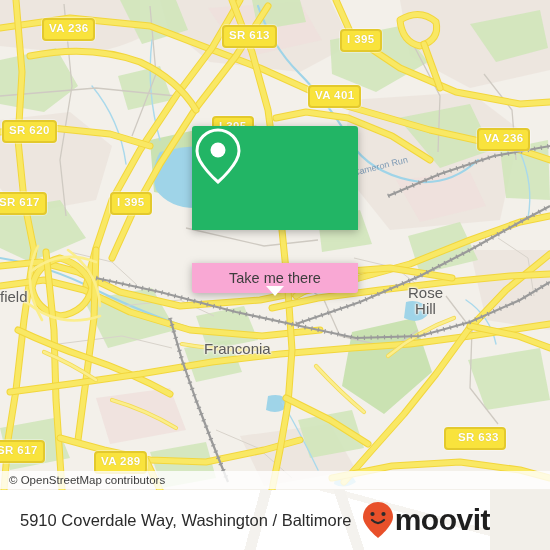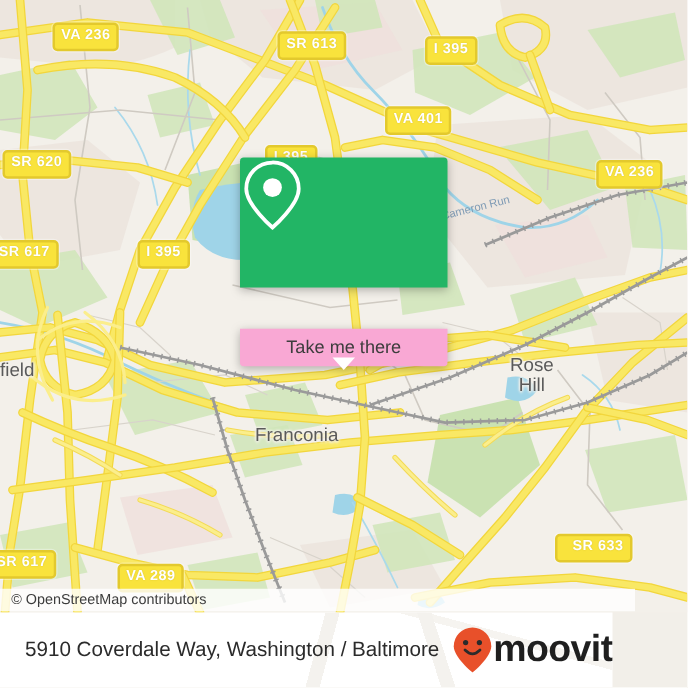--- a/index.html
+++ b/index.html
@@ -32,21 +32,21 @@
   #card-top{height:104px;background:#22B565;border-radius:3px 3px 0 0;
             display:flex;align-items:center;justify-content:center;}
   #card-bottom{height:30px;background:#f9a8d4;border-radius:0 0 3px 3px;
                display:flex;align-items:center;justify-content:center;margin-top:33px;}
   #card-bottom span{color:#3d3d3d;font-size:14.5px;}
   #card-tail{position:absolute;left:50%;top:160px;margin-left:-9px;width:0;height:0;
              border-left:9px solid transparent;border-right:9px solid transparent;
              border-top:10px solid #ffffff;}
 
   
-  #attrib{position:absolute;left:0;top:471px;width:508px;height:18px;
+  #attrib{position:absolute;left:0;top:471px;width:550px;height:18px;
           background:rgba(255,255,255,.80);display:flex;align-items:center;}
   #attrib span{font-size:11.5px;color:#3c3c3c;padding-left:9px;}
 
   
   #bottombar{position:absolute;left:0;top:490px;width:490px;height:60px;
              background:#ffffff;display:flex;align-items:center;
              justify-content:space-between;overflow:hidden;}
   #bottombar:before{content:"";position:absolute;left:0;top:0;width:550px;height:60px;
              background:
                linear-gradient(105deg,transparent 46%,#f4f2ee 46%,#f4f2ee 48%,transparent 48%),

